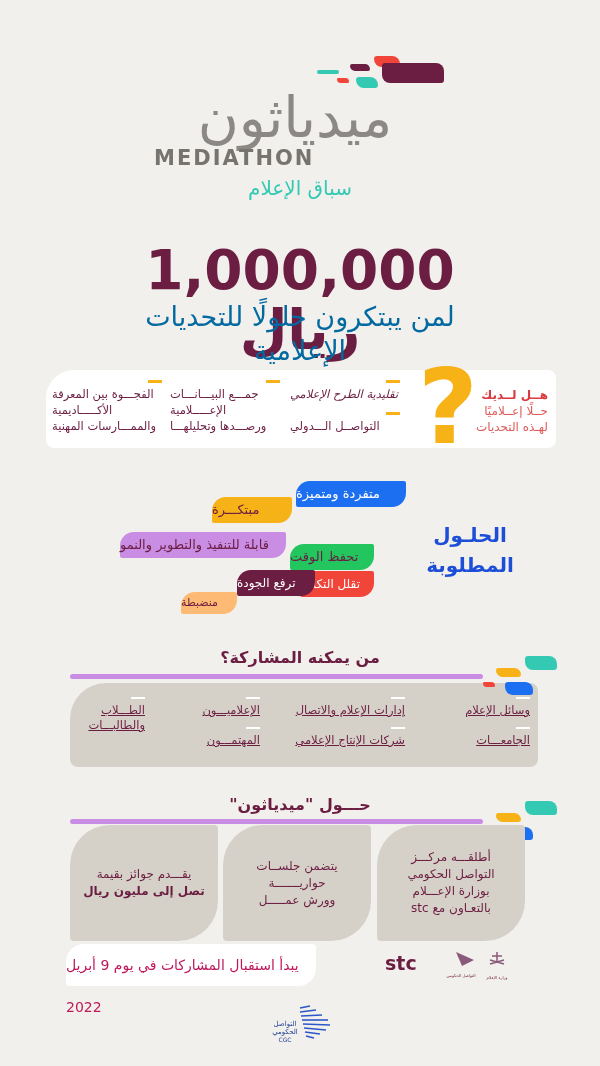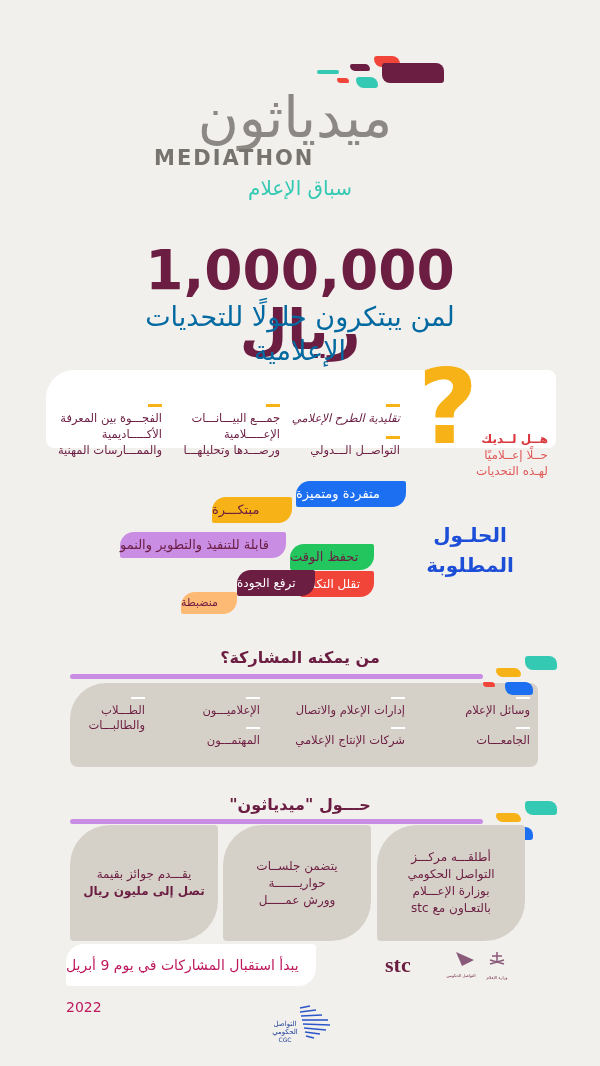--- a/index.html
+++ b/index.html
@@ -20,53 +20,53 @@
   .amount { position: absolute; left: 95px; top: 240px; width: 410px; text-align: center; direction: rtl;
     font-weight: bold; font-size: 55px; color: #6b1d42; line-height: 60px; }
   .subhead { position: absolute; left: 95px; top: 300px; width: 410px; text-align: center; direction: rtl;
     font-size: 27px; color: #0369a1; line-height: 34px; }
 
   
   .chal-card { position: absolute; left: 46px; top: 370px; width: 510px; height: 78px;
     background: #ffffff; border-radius: 28px 8px 8px 8px; }
   .qmark { position: absolute; left: 415px; top: 352px; width: 66px; height: 110px; font-weight: bold;
     font-size: 104px; line-height: 110px; color: #f7b217; text-align: center; }
-  .chal-col { position: absolute; direction: rtl; font-size: 11.5px; color: #6b1d42; line-height: 16px; text-align: right; margin-top: 24px; }
+  .chal-col { position: absolute; direction: rtl; font-size: 11.5px; color: #6b1d42; line-height: 16px; text-align: left; }
   .dash { display: block; width: 14px; height: 3px; background: #f7b217; margin-bottom: 3px; margin-left: auto; }
   .hal { position: absolute; left: 456px; top: 387px; width: 92px; direction: rtl; text-align: right;
-    font-size: 12px; line-height: 16px; color: #e05a5a; margin-top: 44px; }
+    font-size: 12px; line-height: 16px; color: #e05a5a; }
   .hal b { color: #d9393f; }
 
   
   .pill { position: absolute; height: 26px; border-radius: 14px 2px 14px 2px; direction: rtl;
     font-size: 13px; line-height: 26px; text-align: left; }
   .sol-title { position: absolute; left: 420px; top: 520px; width: 100px; direction: rtl; text-align: center;
     font-weight: bold; font-size: 20px; line-height: 30px; color: #1d4ed8; }
 
   
   .sec-title { position: absolute; left: 100px; width: 400px; text-align: center; direction: rtl;
     font-weight: bold; font-size: 16px; color: #6b1d42; }
   .sec-bar { position: absolute; left: 70px; width: 413px; height: 5px; background: #c98ee3; border-radius: 3px; }
   .deco { position: absolute; border-radius: 3px 8px 3px 8px; }
 
   
   .part-card { position: absolute; left: 70px; top: 683px; width: 468px; height: 84px;
     background: #d6d1c8; border-radius: 36px 8px 8px 8px; }
-  .part-item { position: absolute; direction: rtl; text-align: right; font-size: 11.5px; line-height: 15px; color: #6b1d42; }
+  .part-item { position: absolute; direction: rtl; text-align: right; font-size: 11.5px; line-height: 15px; color: #6b1d42; text-decoration: underline; }
   .wdash { display: block; width: 14px; height: 2px; background: #ffffff; margin-bottom: 4px; margin-left: auto; }
 
   
   .about-card { position: absolute; top: 825px; width: 148px; height: 116px; background: #d6d1c8;
     border-radius: 40px 4px 40px 4px; direction: rtl; font-size: 12px; color: #6b1d42; line-height: 17px;
     display: flex; align-items: center; justify-content: center; text-align: center; }
 
   
   .date-pill { position: absolute; left: 66px; top: 944px; width: 250px; height: 42px; background: #ffffff;
     border-radius: 18px 4px 18px 4px; direction: rtl; font-size: 14px; line-height: 42px; text-align: left; color: #be185d; }
-  .stc { position: absolute; left: 385px; top: 952px; font-weight: bold; font-size: 22px; color: #6b1d42; font-family: Liberation Serif, serif; }
+  .stc { position: absolute; left: 385px; top: 952px; font-weight: bold; font-size: 19px; color: #6b1d42; }
   .cgc-text { position: absolute; font-size: 6px; line-height: 7px; color: #1d3f9a; text-align: center; direction: rtl; }
 </style>
 </head>
 <body>
 
 <div>
   <div class="logo-shape" style="left:317px;top:70px;width:22px;height:4px;background:#34c9b3;border-radius:2px;"></div>
   <div class="logo-shape" style="left:337px;top:78px;width:12px;height:5px;background:#f2453a;"></div>
   <div class="logo-shape" style="left:350px;top:64px;width:20px;height:7px;background:#6b1d42;"></div>
   <div class="logo-shape" style="left:374px;top:56px;width:26px;height:11px;background:#f2453a;"></div>

